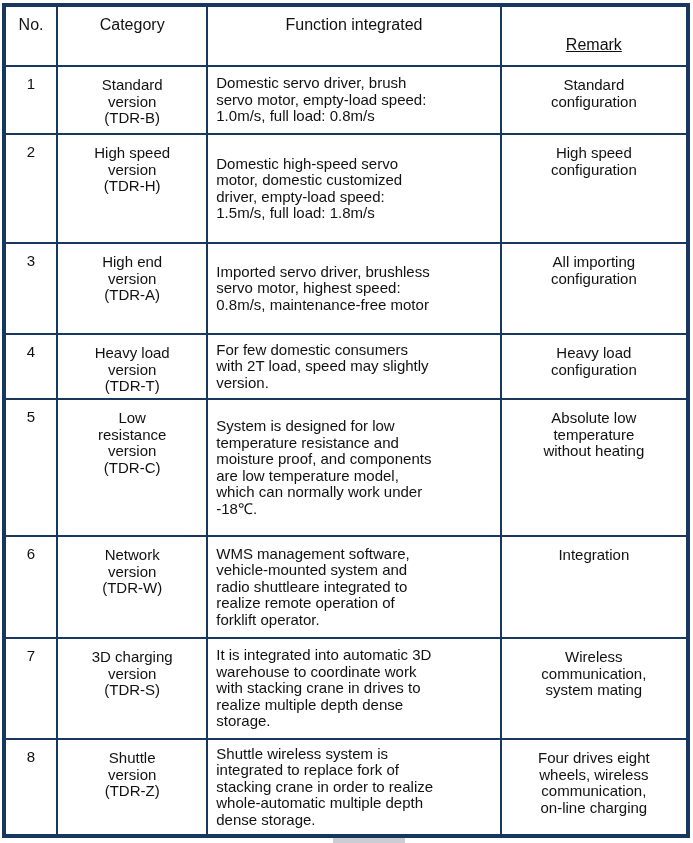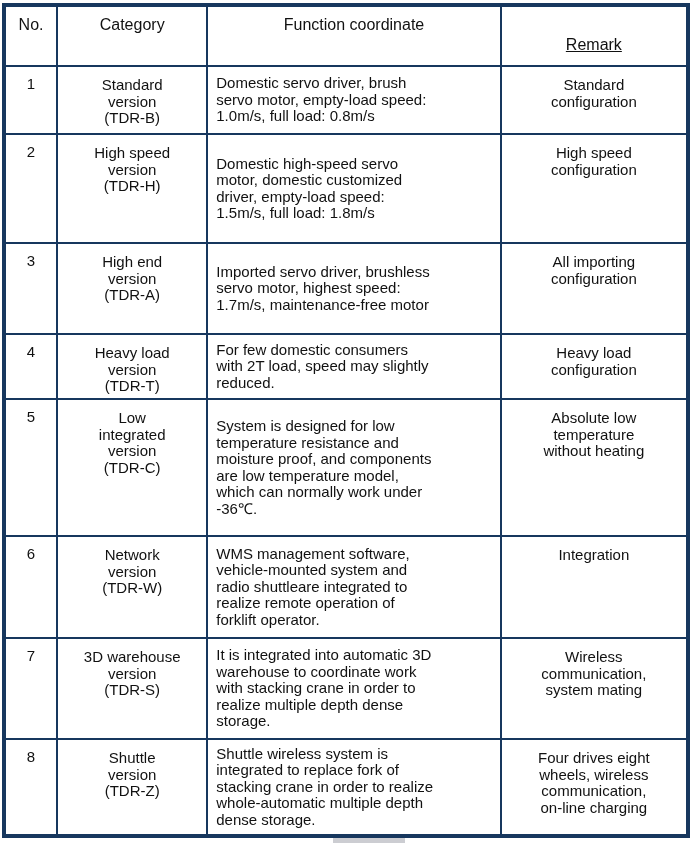--- a/index.html
+++ b/index.html
@@ -106,21 +106,21 @@
     <colgroup>
       <col class="c-no">
       <col class="c-cat">
       <col class="c-desc">
       <col class="c-rem">
     </colgroup>
     <thead>
       <tr>
         <th>No.</th>
         <th>Category</th>
-        <th>Function coordinate</th>
+        <th>Function integrated</th>
         <th class="remark-h">Remark</th>
       </tr>
     </thead>
     <tbody>
       <tr>
         <td class="no">1</td>
         <td class="cat">Standard
 version
 (TDR-B)</td>
         <td class="desc">Domestic servo driver, brush
@@ -141,71 +141,71 @@
         <td class="rem">High speed
 configuration</td>
       </tr>
       <tr>
         <td class="no">3</td>
         <td class="cat">High end
 version
 (TDR-A)</td>
         <td class="desc">Imported servo driver, brushless
 servo motor, highest speed:
-1.7m/s, maintenance-free motor</td>
+0.8m/s, maintenance-free motor</td>
         <td class="rem">All importing
 configuration</td>
       </tr>
       <tr>
         <td class="no">4</td>
         <td class="cat">Heavy load
 version
 (TDR-T)</td>
         <td class="desc">For few domestic consumers
 with 2T load, speed may slightly
-reduced.</td>
+version.</td>
         <td class="rem">Heavy load
 configuration</td>
       </tr>
       <tr>
         <td class="no">5</td>
         <td class="cat">Low
-integrated
+resistance
 version
 (TDR-C)</td>
         <td class="desc">System is designed for low
 temperature resistance and
 moisture proof, and components
 are low temperature model,
 which can normally work under
--36℃.</td>
+-18℃.</td>
         <td class="rem">Absolute low
 temperature
 without heating</td>
       </tr>
       <tr>
         <td class="no">6</td>
         <td class="cat">Network
 version
 (TDR-W)</td>
         <td class="desc">WMS management software,
 vehicle-mounted system and
 radio shuttleare integrated to
 realize remote operation of
 forklift operator.</td>
         <td class="rem">Integration</td>
       </tr>
       <tr>
         <td class="no">7</td>
-        <td class="cat">3D warehouse
+        <td class="cat">3D charging
 version
 (TDR-S)</td>
         <td class="desc">It is integrated into automatic 3D
 warehouse to coordinate work
-with stacking crane in order to
+with stacking crane in drives to
 realize multiple depth dense
 storage.</td>
         <td class="rem">Wireless
 communication,
 system mating</td>
       </tr>
       <tr>
         <td class="no">8</td>
         <td class="cat">Shuttle
 version

